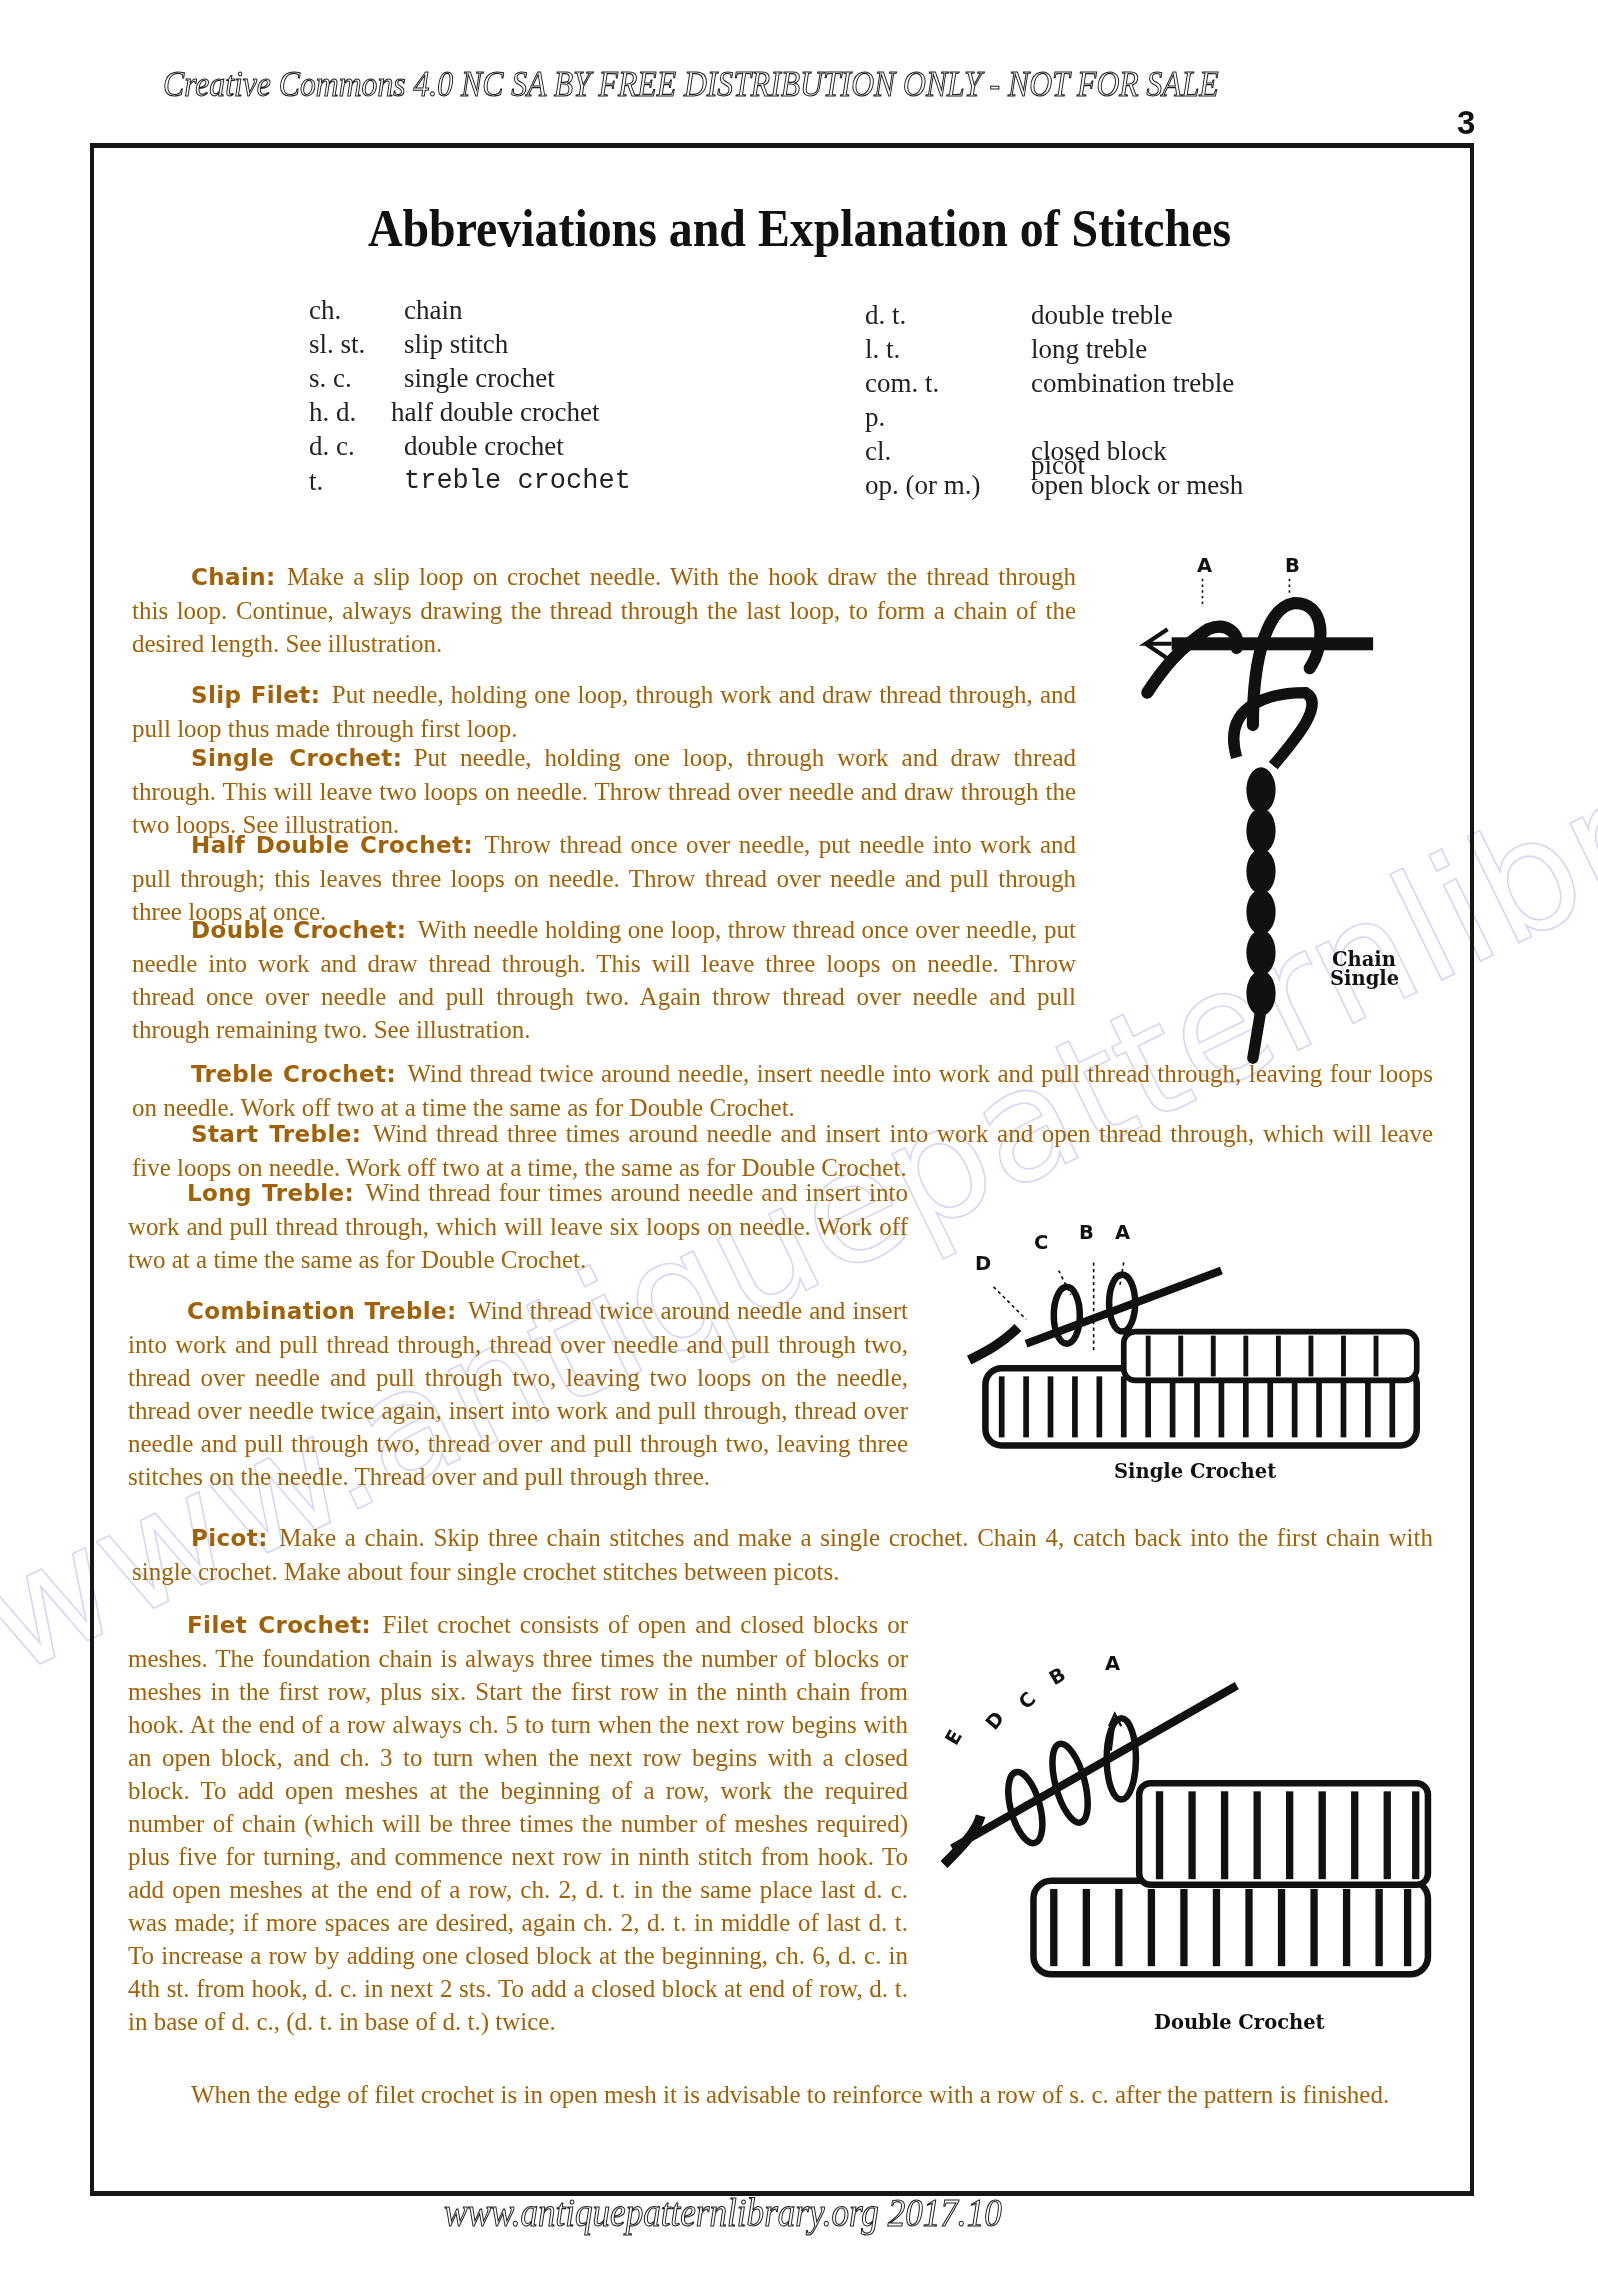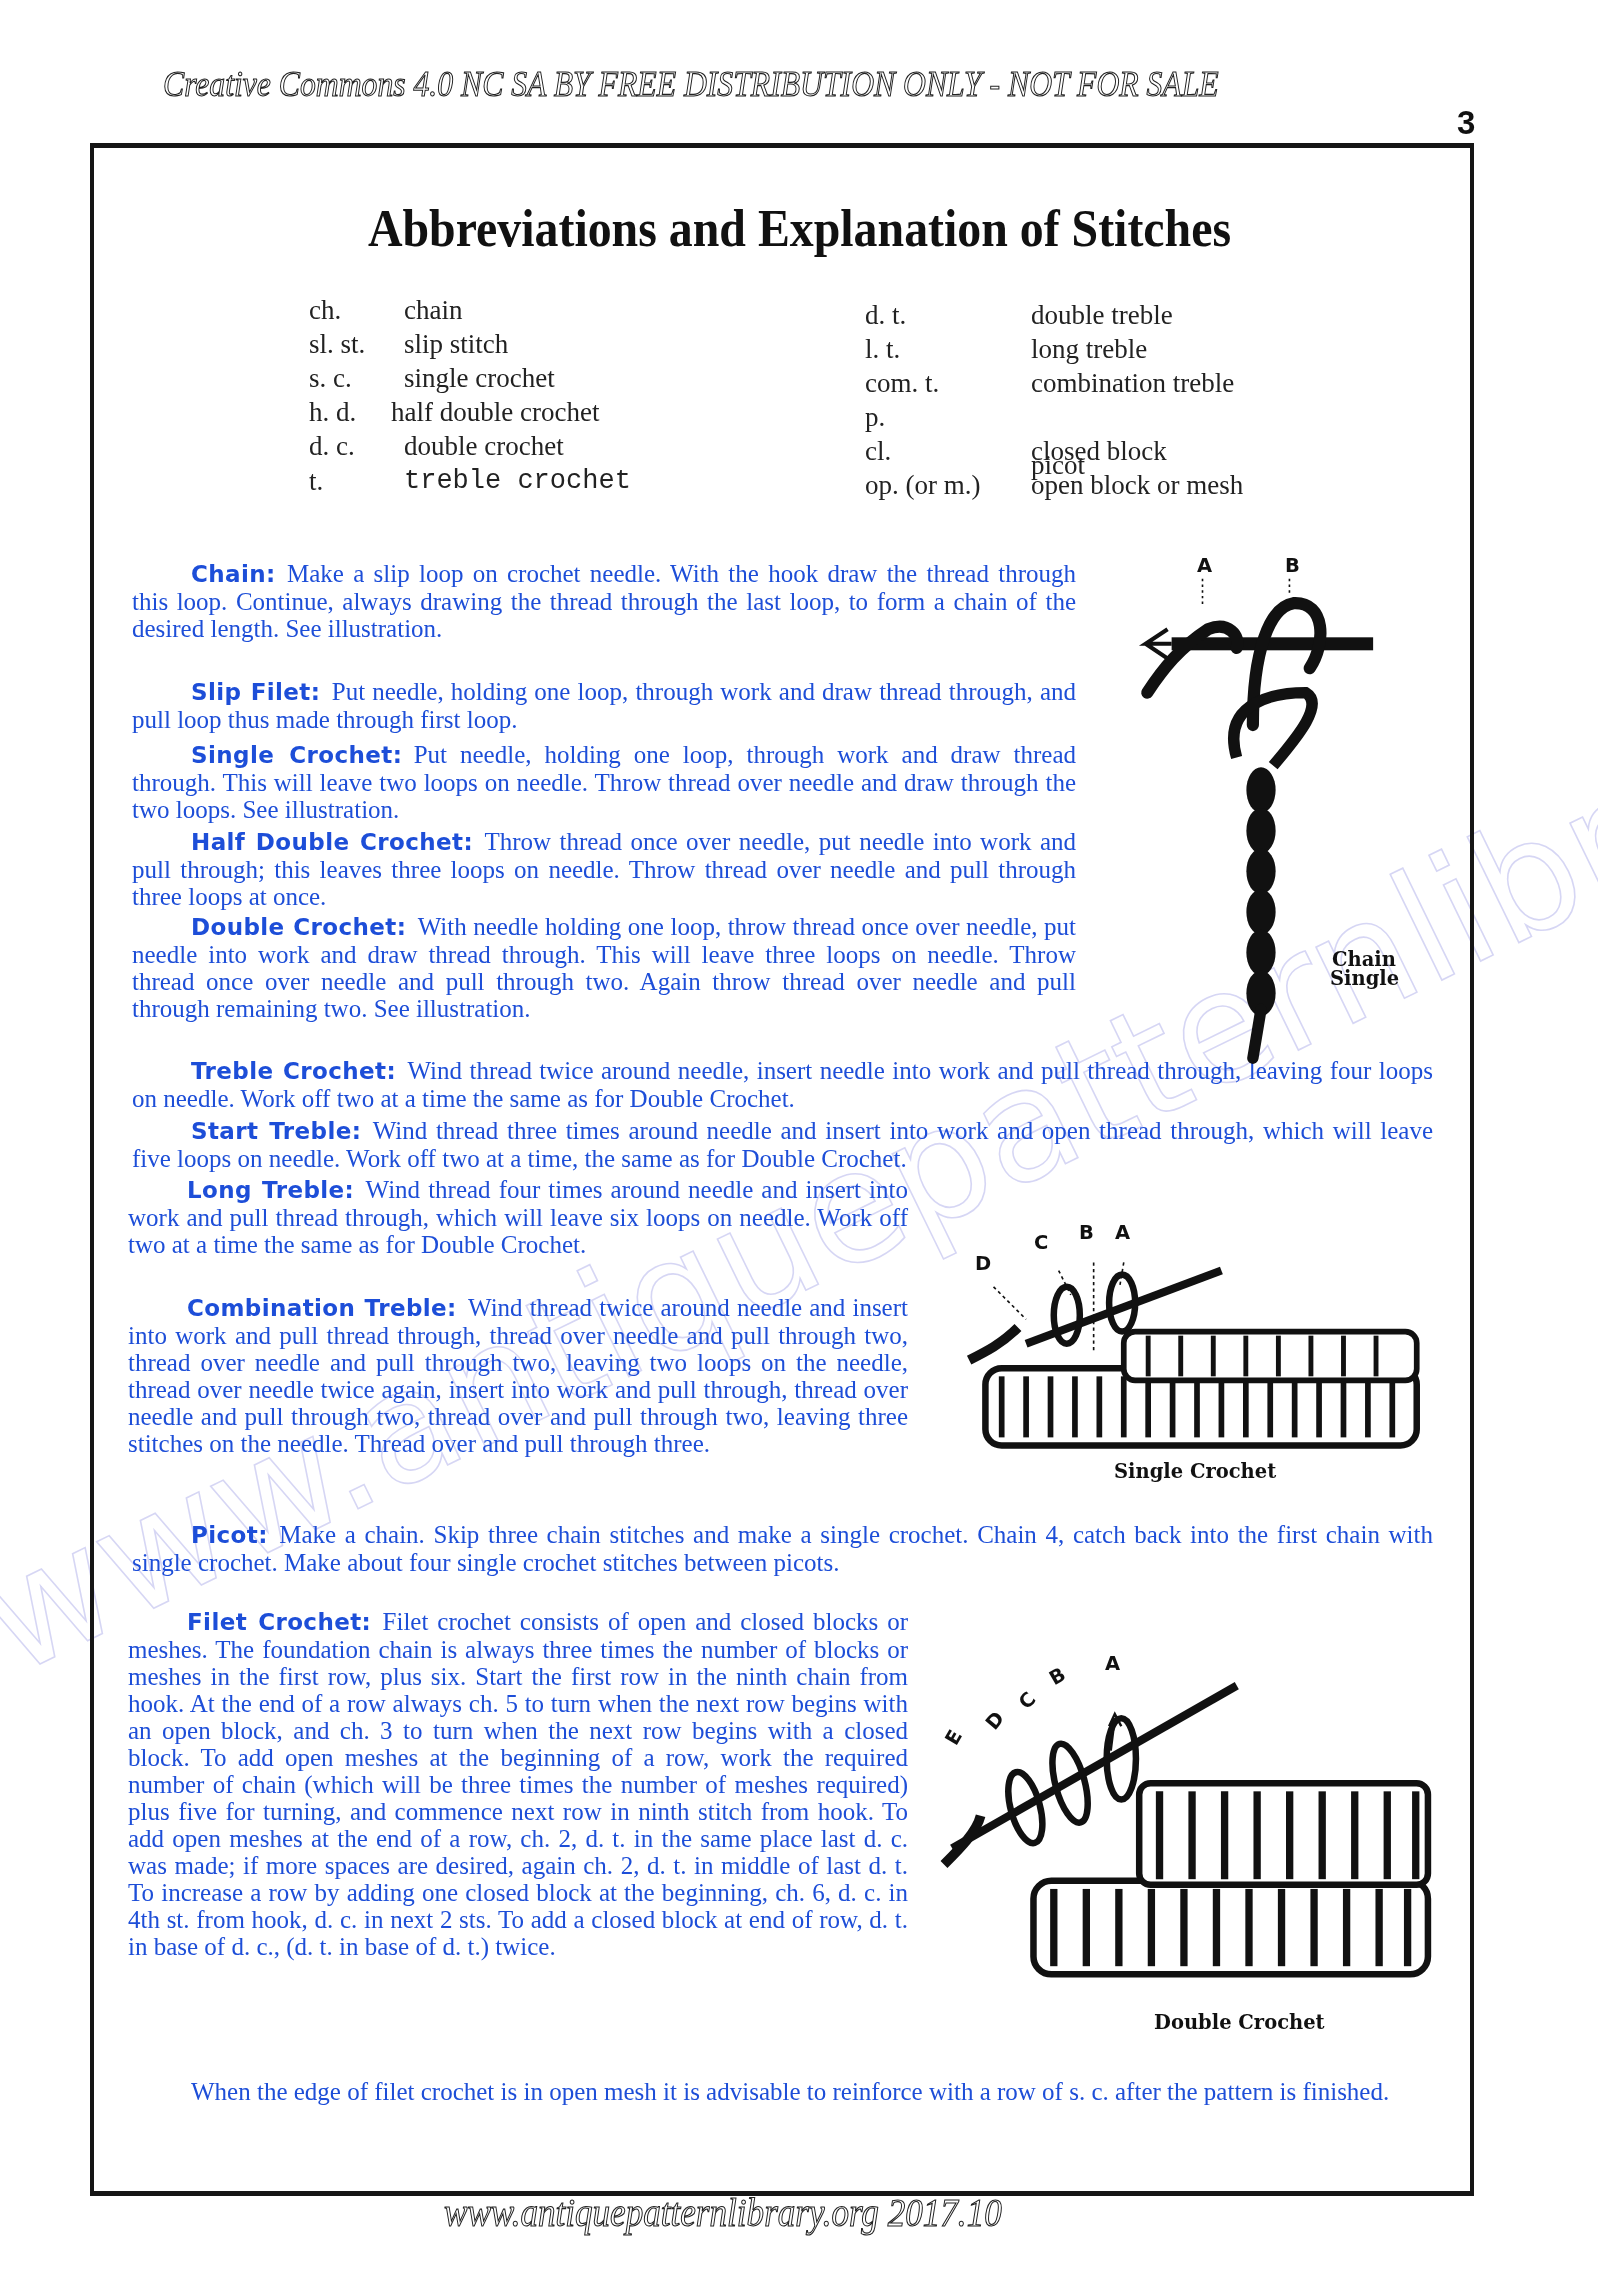--- a/index.html
+++ b/index.html
@@ -9,21 +9,21 @@
   .outline-text { font-family:"Liberation Serif", serif; font-style:italic; color:#ffffff;
     -webkit-text-stroke:1.1px #222; letter-spacing:0px; white-space:nowrap; }
   #cc-banner { left:163px; top:63px; font-size:36px; transform:scaleX(0.88); transform-origin:left top; }
   #footer-url { left:444px; top:2190px; font-size:39px; transform:scaleX(0.9); transform-origin:left top; }
   #page-number { left:1457px; top:104px; font-family:"Liberation Sans", sans-serif; font-weight:bold; font-size:33px; color:#111; }
   #frame { left:90px; top:143px; width:1384px; height:2053px; border:4.1px solid #151515; border-top-width:5.7px; border-bottom-width:5.7px; box-sizing:border-box; }
   #title { left:0; width:1599px; top:199px; text-align:center; font-family:"Liberation Serif", serif; font-weight:bold; font-size:52px; color:#111; transform:scaleX(0.92); transform-origin:center top; }
   .abbr-row { position:absolute; font-family:"Liberation Serif", serif; font-size:27px; color:#222; white-space:nowrap; }
   .abbr { position:absolute; left:0; }
   .meaning { position:absolute; }
-  .para { position:absolute; font-family:"Liberation Serif", serif; font-size:25px; line-height:27px; text-align:justify; text-indent:59px; color:#1d4ed8; }
+  .para { position:absolute; font-family:"Liberation Serif", serif; font-size:25px; line-height:33px; text-align:justify; text-indent:59px; color:#a16207; }
   .para .term { font-family:"DejaVu Sans", sans-serif; font-weight:bold; font-size:23px; letter-spacing:0.4px; margin-right:11.4px; }
   .para.narrow { width:944px; left:132px; }
   .para.wide { width:1301px; left:132px; }
   .para.mid { width:780px; left:128px; }
   .fig-label { position:absolute; font-family:"DejaVu Serif", serif; font-weight:bold; font-size:19.5px; color:#111; white-space:nowrap; }
   .letter { position:absolute; font-family:"DejaVu Sans", sans-serif; font-weight:bold; font-size:19.5px; color:#111; }
   svg { position:absolute; overflow:visible; }
   .wm { position:absolute; font-family:"DejaVu Sans", sans-serif; font-size:155px; color:transparent; -webkit-text-stroke:1.6px rgba(120,120,220,0.30); white-space:nowrap; pointer-events:none; }
 </style>
 </head>

